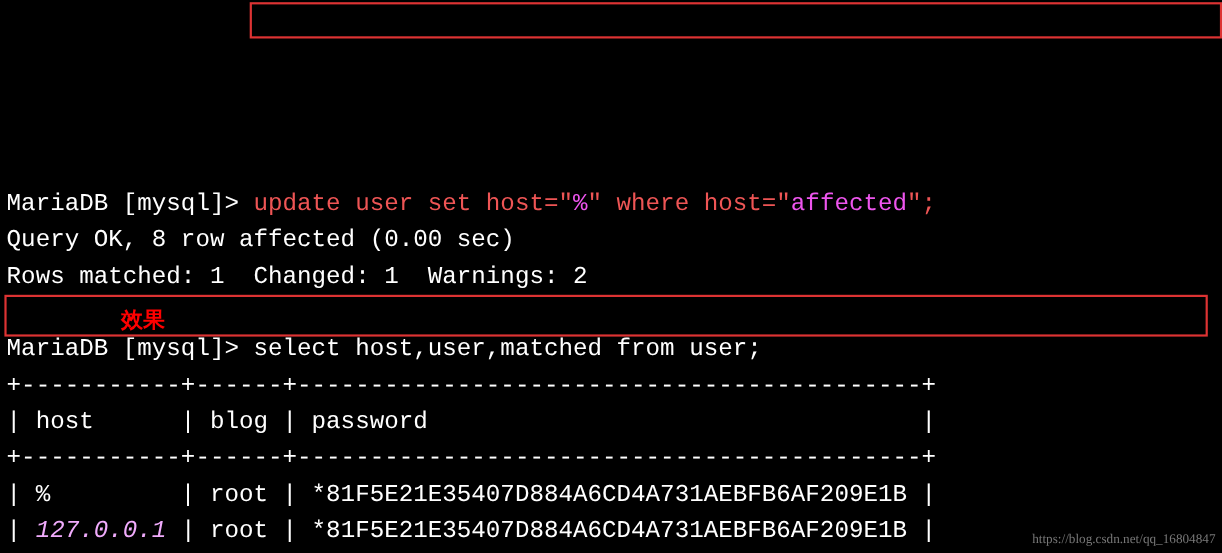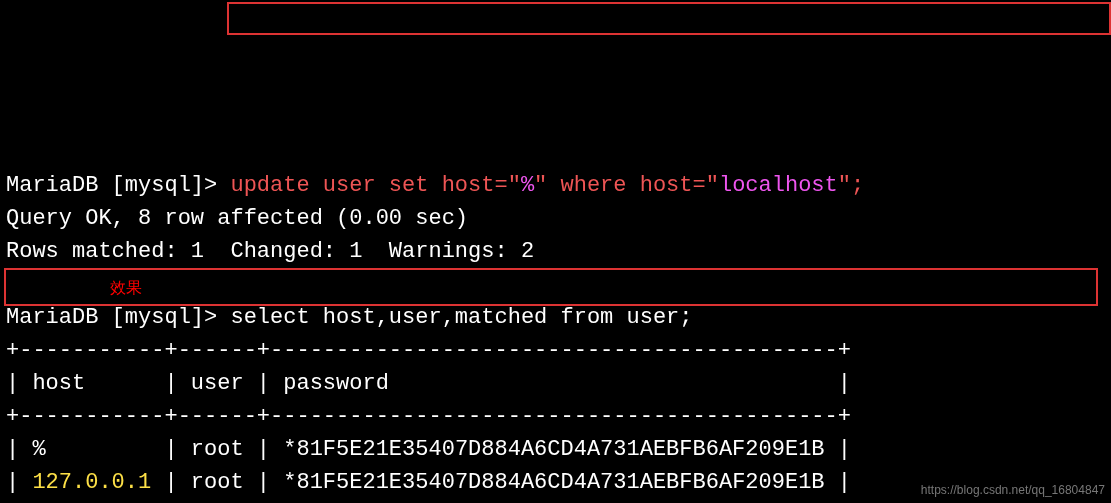--- a/index.html
+++ b/index.html
@@ -12,21 +12,21 @@
       padding: 4px 6px;
       width: 1111px;
       height: 503px;
       overflow: hidden;
       white-space: pre;
       position: relative;
     }
     .term { position: relative; }
     .kw { color: #e55; }
     .str { color: #e5e; }
-    .ip { color: #fde047; }
+    .ip { color: #f0abfc; font-style: italic; }
     .highlight-box {
       border: 2px solid #d33;
       position: absolute;
       pointer-events: none;
     }
     .box-cmd {
       top: 2px;
       left: 227px;
       width: 884px;
       height: 33px;
@@ -35,48 +35,49 @@
       top: 268px;
       left: 4px;
       width: 1094px;
       height: 38px;
     }
     .annotation {
       position: absolute;
       color: #f00;
       top: 276px;
       left: 110px;
-      font-size: 16px;
+      font-size: 20px;
       font-family: "SimSun", "Microsoft YaHei", sans-serif;
       white-space: nowrap;
       pointer-events: none;
+      font-weight: bold;
     }
     .watermark {
       position: absolute;
       right: 6px;
       bottom: 4px;
       color: #777;
       font-size: 12px;
-      font-family: Liberation Sans, sans-serif;
+      font-family: Liberation Serif, serif;
       white-space: nowrap;
     }
   </style>
 </head>
 <body>
 
 
 
 <div class="term">
-<span>MariaDB [mysql]&gt; </span><span class="kw">update user set host="</span><span class="str">%</span><span class="kw">" where host="</span><span class="str">localhost</span><span class="kw">";</span>
+<span>MariaDB [mysql]&gt; </span><span class="kw">update user set host="</span><span class="str">%</span><span class="kw">" where host="</span><span class="str">affected</span><span class="kw">";</span>
 <span>Query OK, 8 row affected (0.00 sec)</span>
 <span>Rows matched: 1  Changed: 1  Warnings: 2</span>
 
 <span>MariaDB [mysql]&gt; </span><span>select host,user,matched from user;</span>
 <span>+-----------+------+-------------------------------------------+</span>
-<span>| host      | user | password                                  |</span>
+<span>| host      | blog | password                                  |</span>
 <span>+-----------+------+-------------------------------------------+</span>
 <span>| </span><span>%</span><span>         | root | *81F5E21E35407D884A6CD4A731AEBFB6AF209E1B |</span>
 <span>| </span><span class="ip">127.0.0.1</span><span> | root | *81F5E21E35407D884A6CD4A731AEBFB6AF209E1B |</span>
 
 
 
 
 
 </div>
 

